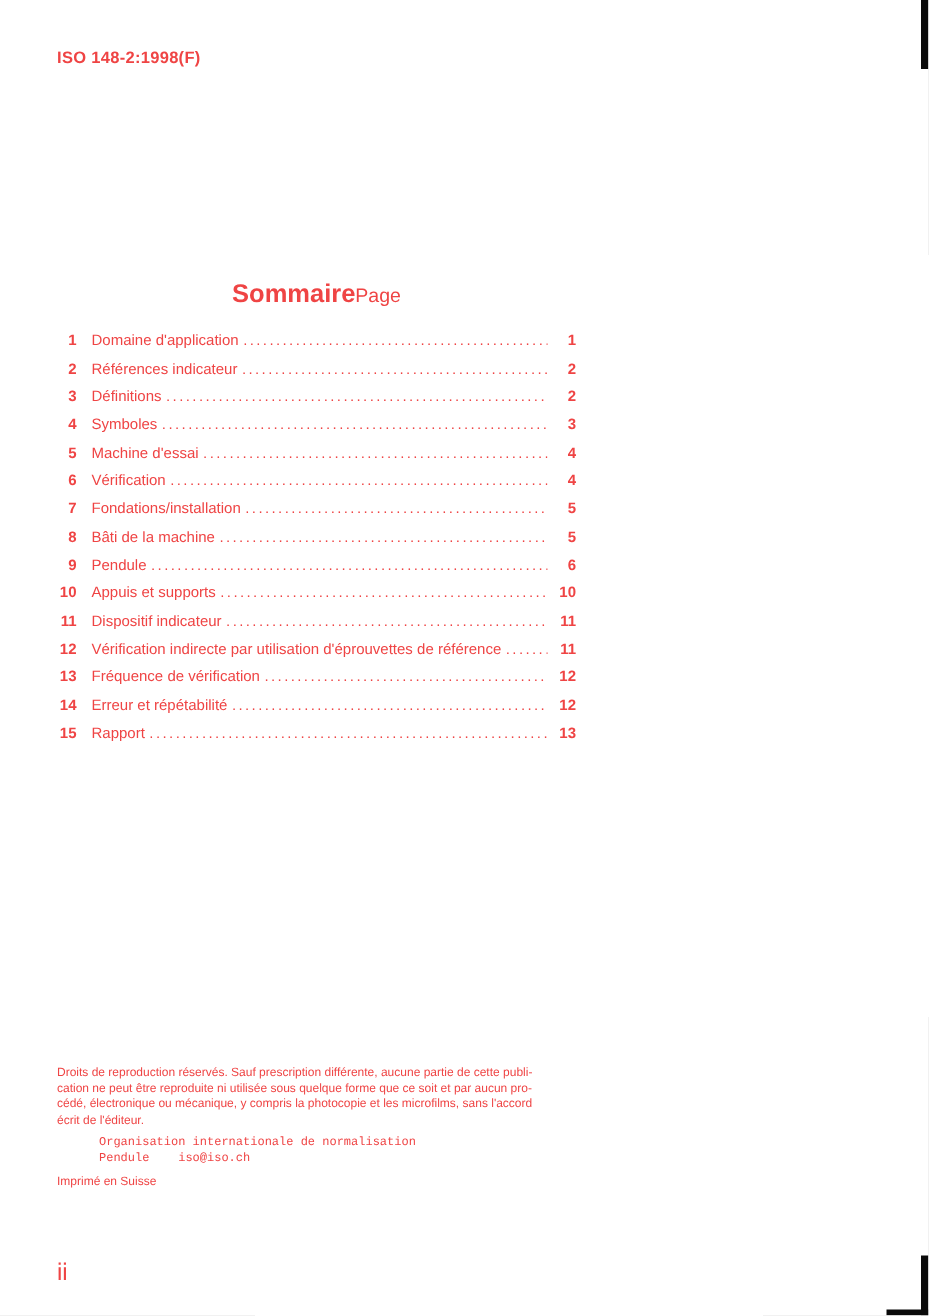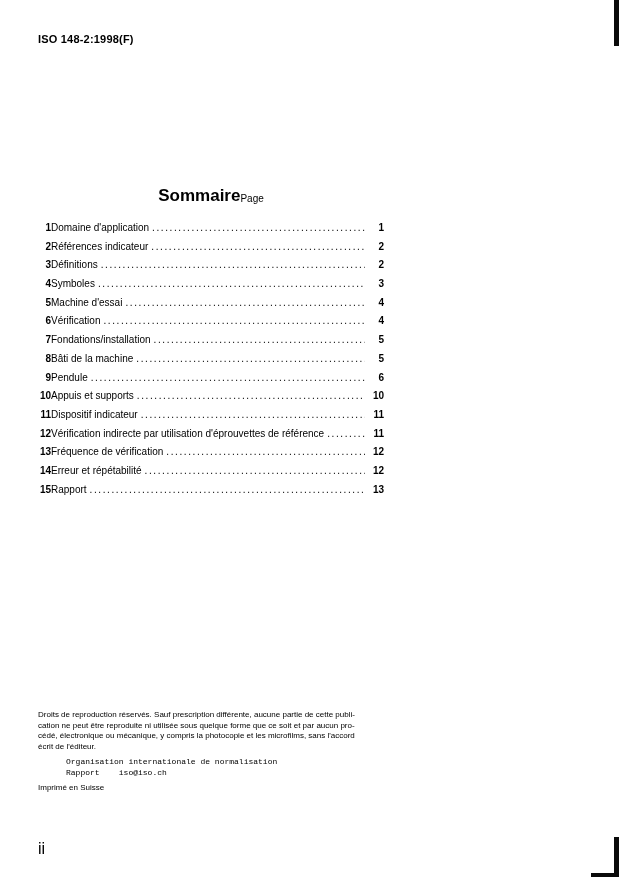--- a/index.html
+++ b/index.html
@@ -6,21 +6,21 @@
     margin: 0;
     padding: 0;
     background: #e8e8e8;
   }
   .page {
     position: relative;
     width: 619px;
     height: 877px;
     background: #ffffff;
     font-family: "Liberation Sans", sans-serif;
-    color: #000000;
+    color: #ef4444;
     overflow: hidden;
     margin: 0 auto;
   }
   .doc-header {
     position: absolute;
     left: 38px;
     top: 33px;
     font-size: 11px;
     font-weight: bold;
     letter-spacing: 0.2px;
@@ -36,38 +36,38 @@
     display: flex;
     justify-content: center;
     align-items: flex-end;
     margin-bottom: 16px;
   }
   .toc-title {
     font-size: 17px;
     font-weight: bold;
   }
   .toc-page-label {
-    font-size: 10px;
+    font-size: 13px;
     padding-bottom: 2px;
   }
   .toc-row {
     display: flex;
     align-items: baseline;
     font-size: 10px;
     height: 18.7px;
   }
   .toc-num {
     flex: none;
     width: 13px;
     text-align: right;
     font-weight: bold;
   }
   .toc-label {
     flex: none;
-    margin-left: 0;
+    margin-left: 10px;
     white-space: nowrap;
   }
   .toc-dots {
     flex: 1;
     min-width: 0;
     overflow: hidden;
     white-space: nowrap;
     margin: 0 3px;
   }
   .toc-dots::after {
@@ -246,21 +246,21 @@
       </div>
   </div>
 
   <div class="footer">
     <div class="footer-rights">Droits de reproduction réservés. Sauf prescription différente, aucune partie de cette publi-
 cation ne peut être reproduite ni utilisée sous quelque forme que ce soit et par aucun pro-
 cédé, électronique ou mécanique, y compris la photocopie et les microfilms, sans l'accord
 écrit de l'éditeur.</div>
     <div class="footer-org">
       <div>Organisation internationale de normalisation</div>
-      <div>Rapport    iso@iso.ch</div>
+      <div>Pendule    iso@iso.ch</div>
     </div>
     <div class="footer-printed">Imprimé en Suisse</div>
   </div>
 
   <div class="page-number">ii</div>
 
   <div class="artifact-top-right"></div>
   <div class="artifact-bottom-right"></div>
   <div class="artifact-bottom-edge"></div>
 

